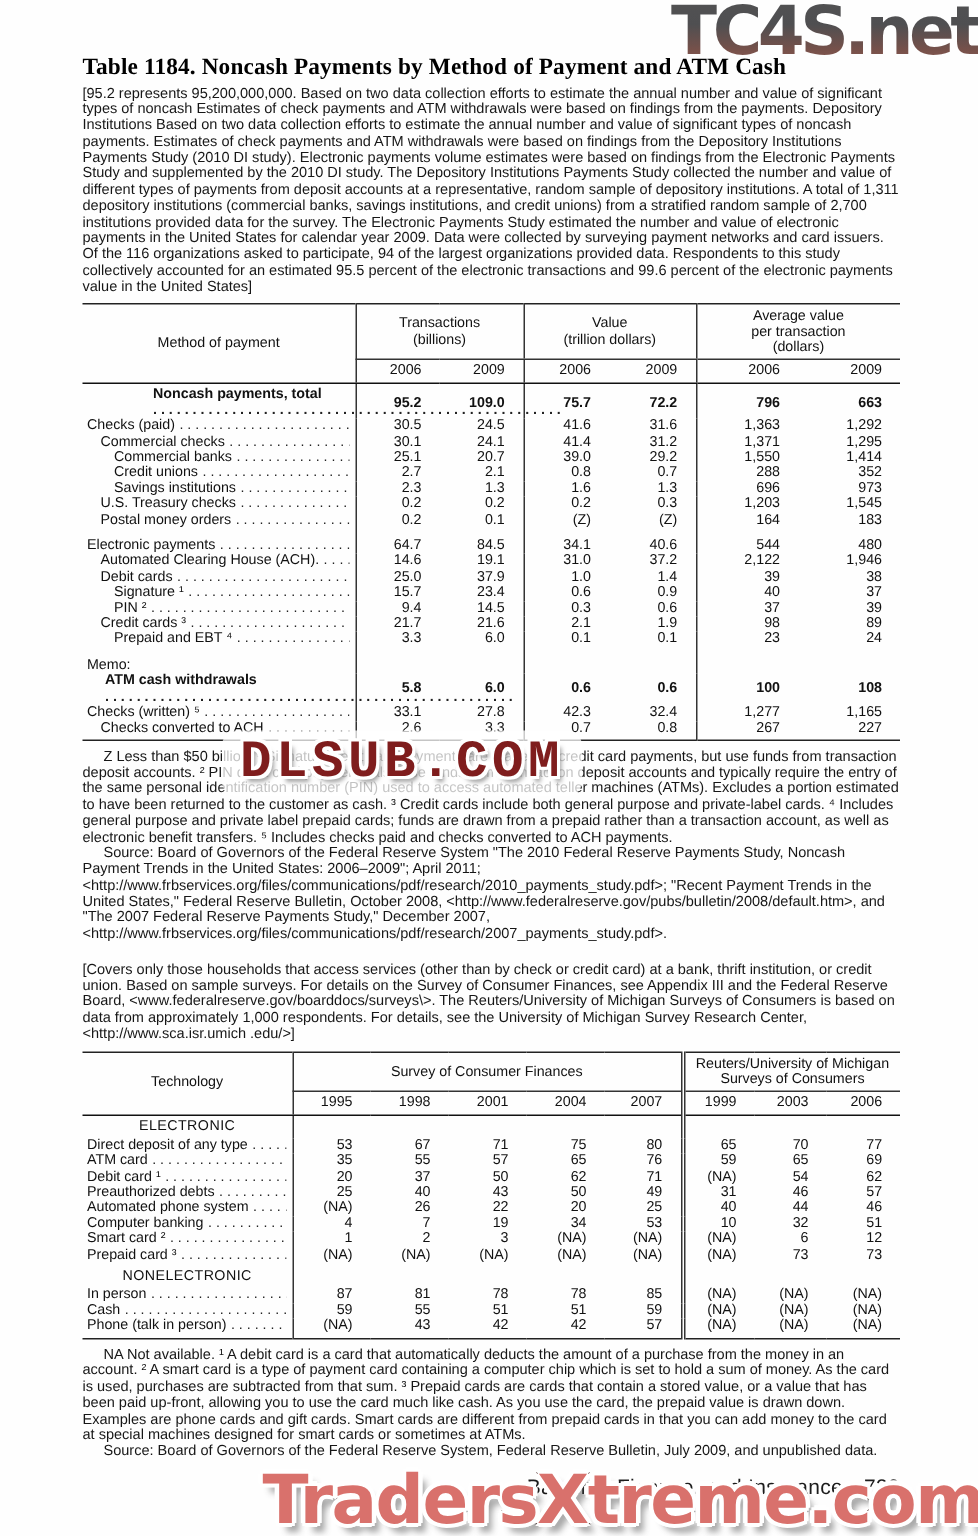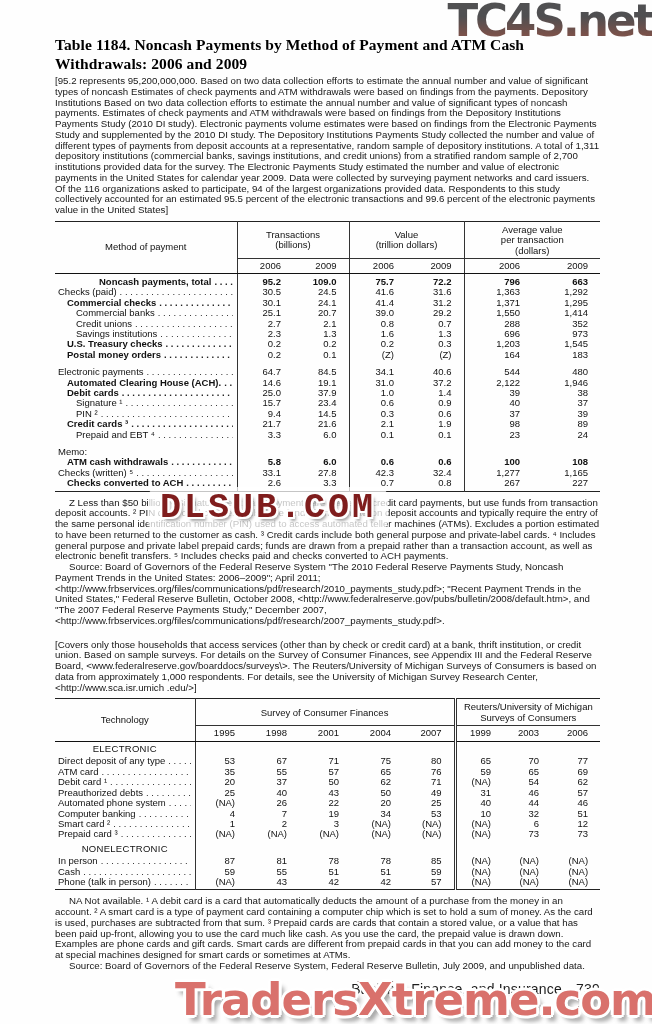--- a/index.html
+++ b/index.html
@@ -16,27 +16,27 @@
         border-top:1.8px solid #222;border-bottom:1.8px solid #222;margin:0 0 6px 0;}
   th,td{font-size:9.5px;line-height:10.4px;font-weight:normal;padding:0;color:#111;}
   th.method{vertical-align:middle;text-align:center;}
   th.grp{text-align:center;white-space:pre-line;vertical-align:middle;
          border-bottom:1px solid #333;padding:3px 2px 2px;margin-left:43px;}
   tr.years th{text-align:right;padding:2px 12px 2px 0;}
   tr.years th,th.method{border-bottom:1.8px solid #111;}
   .gs{border-left:1px solid #333;}
   .dbl{border-left:3px double #333;}
   td.val{text-align:right;padding-right:12px;white-space:nowrap;}
-  td.b,th.b,.b .lab,td.val.b{font-weight:bold;}
+  td.b,th.b,.b .lab,td.val.b{font-weight:bold;flex-direction:column;}
   tr.gap td{padding-top:7px;}
   tbody tr:first-child td{padding-top:2.5px;}
   tbody tr:last-child td{padding-bottom:2px;}
   td.lbl{display:flex;align-items:baseline;}
   td.lbl .lab{white-space:nowrap;}
-  .ind0{padding-left:3px;}.ind1{padding-left:12px;font-weight:bold;}.ind2{padding-left:21px;}.ind3{padding-left:44px;}
+  .ind0{padding-left:3px;}.ind1{padding-left:12px;}.ind2{padding-left:21px;}.ind3{padding-left:44px;}
   .leader{flex:1;overflow:hidden;white-space:nowrap;margin:0 4px 0 3px;color:#222;}
   .leader::after{content:". . . . . . . . . . . . . . . . . . . . . . . . . . . . . . . . . . . . . . . . . . . . . . . . . . . .";}
   td.section{text-align:center;font-size:9.5px;padding:4px 0 2px 0;letter-spacing:.3px;}
 
   .between{height:13px;}
 
   .page-footer{display:flex;justify-content:flex-end;align-items:baseline;
         margin-top:9px;font-size:14px;color:#1c1c1c;letter-spacing:.2px;}
   .page-footer .pgnum{margin-left:14px;}
 
@@ -59,21 +59,21 @@
                     -2px -2px 0 #fff,2px 2px 0 #fff,-2px 2px 0 #fff,2px -2px 0 #fff,
                     5px 6px 4px rgba(60,60,60,.45);}
 </style>
 </head>
 <body>
 
 <div class="page">
 
   <div class="wm-tc4s">TC4S.net</div>
 
-  <h1 class="tbl-title"><span>Table 1184. Noncash Payments by Method of Payment and ATM Cash</span><br><span>Withdrawals: 2006 and 2009</span></h1>
+  <h1 class="tbl-title"><span>Table 1184. Noncash Payments by Method of Payment and ATM Cash</span><br></h1>
 
   <p class="intro">[95.2 represents 95,200,000,000. Based on two data collection efforts to estimate the annual number and value of significant types of noncash Estimates of check payments and ATM withdrawals were based on findings from the payments. Depository Institutions Based on two data collection efforts to estimate the annual number and value of significant types of noncash payments. Estimates of check payments and ATM withdrawals were based on findings from the Depository Institutions Payments Study (2010 DI study). Electronic payments volume estimates were based on findings from the Electronic Payments Study and supplemented by the 2010 DI study. The Depository Institutions Payments Study collected the number and value of different types of payments from deposit accounts at a representative, random sample of depository institutions. A total of 1,311 depository institutions (commercial banks, savings institutions, and credit unions) from a stratified random sample of 2,700 institutions provided data for the survey. The Electronic Payments Study estimated the number and value of electronic payments in the United States for calendar year 2009. Data were collected by surveying payment networks and card issuers. Of the 116 organizations asked to participate, 94 of the largest organizations provided data. Respondents to this study collectively accounted for an estimated 95.5 percent of the electronic transactions and 99.6 percent of the electronic payments value in the United States]</p>
 
   <table>
     <colgroup>
       <col style="width:182px">
         <col style="width:56px">
         <col style="width:56px">
       <col style="width:57px">
         <col style="width:58px">

